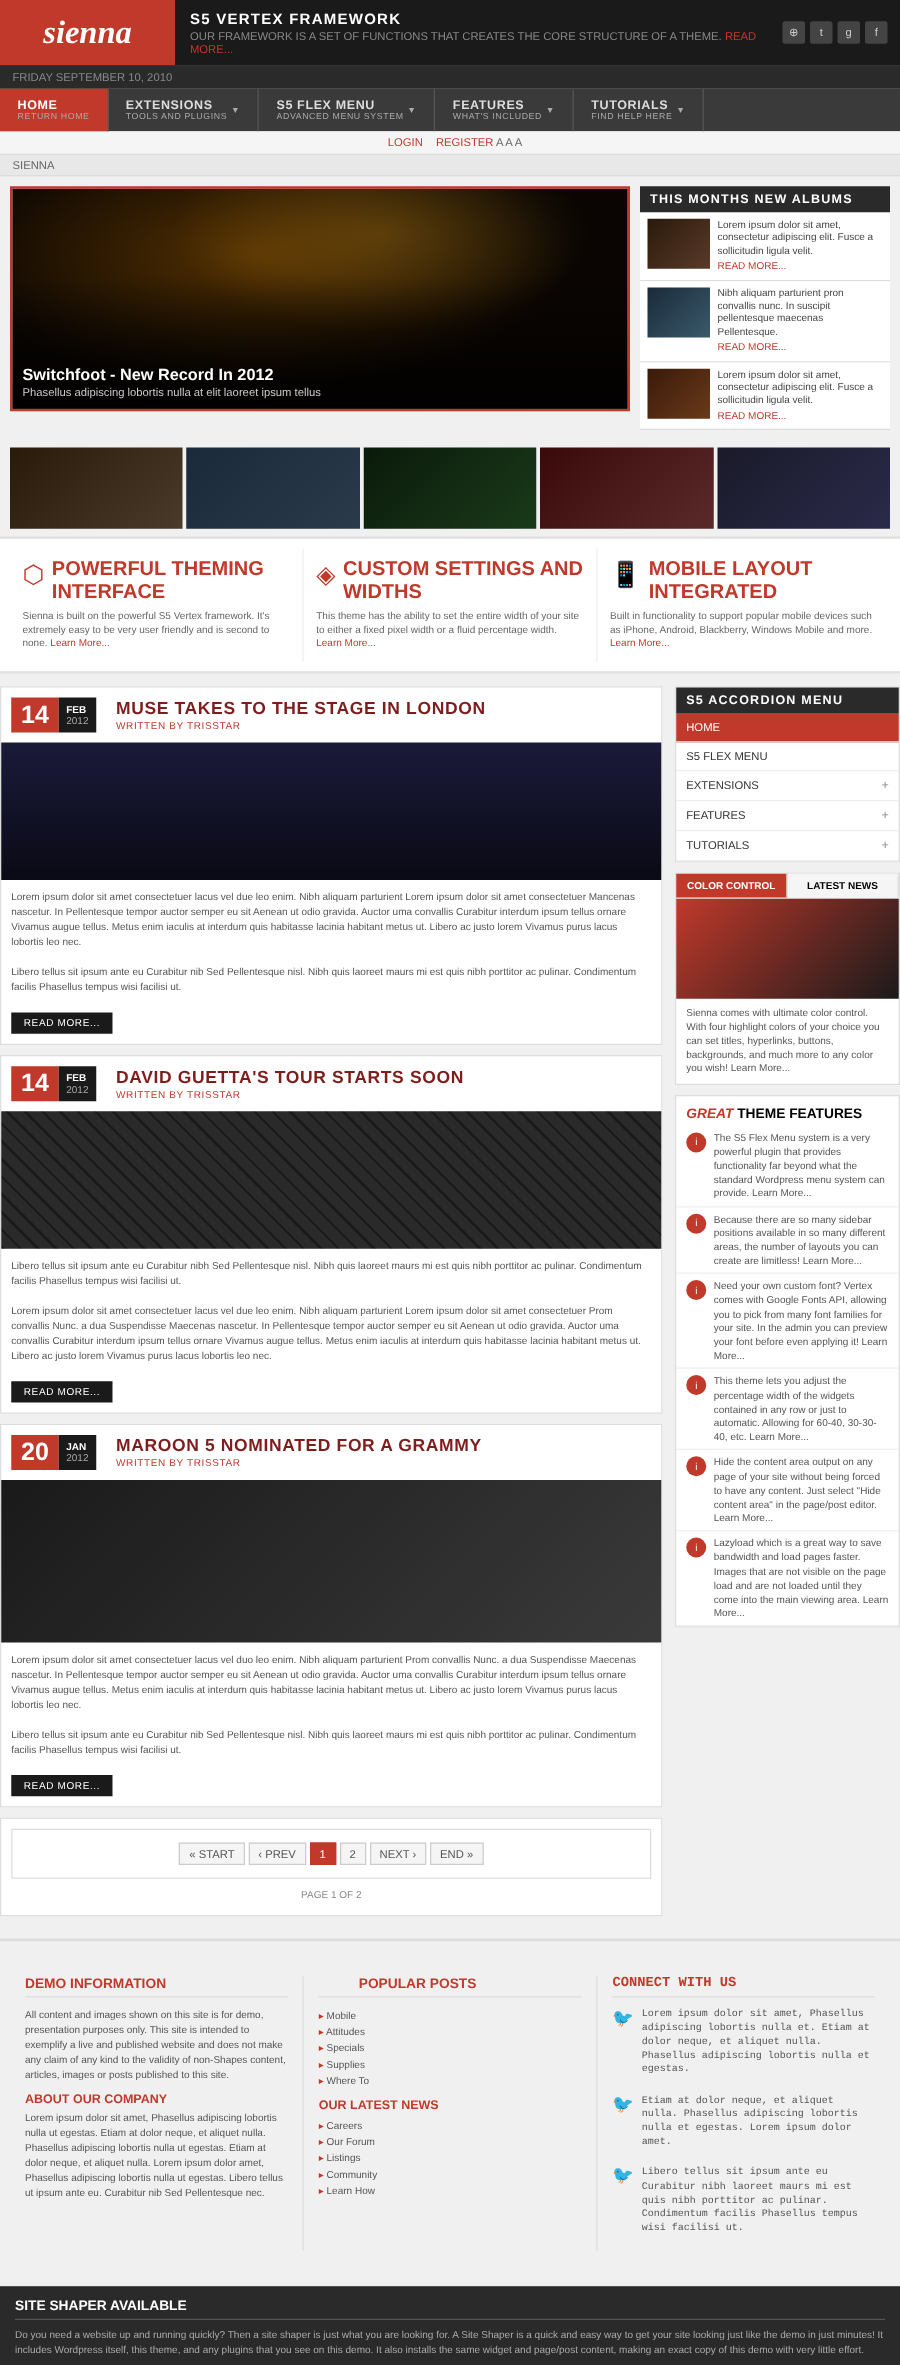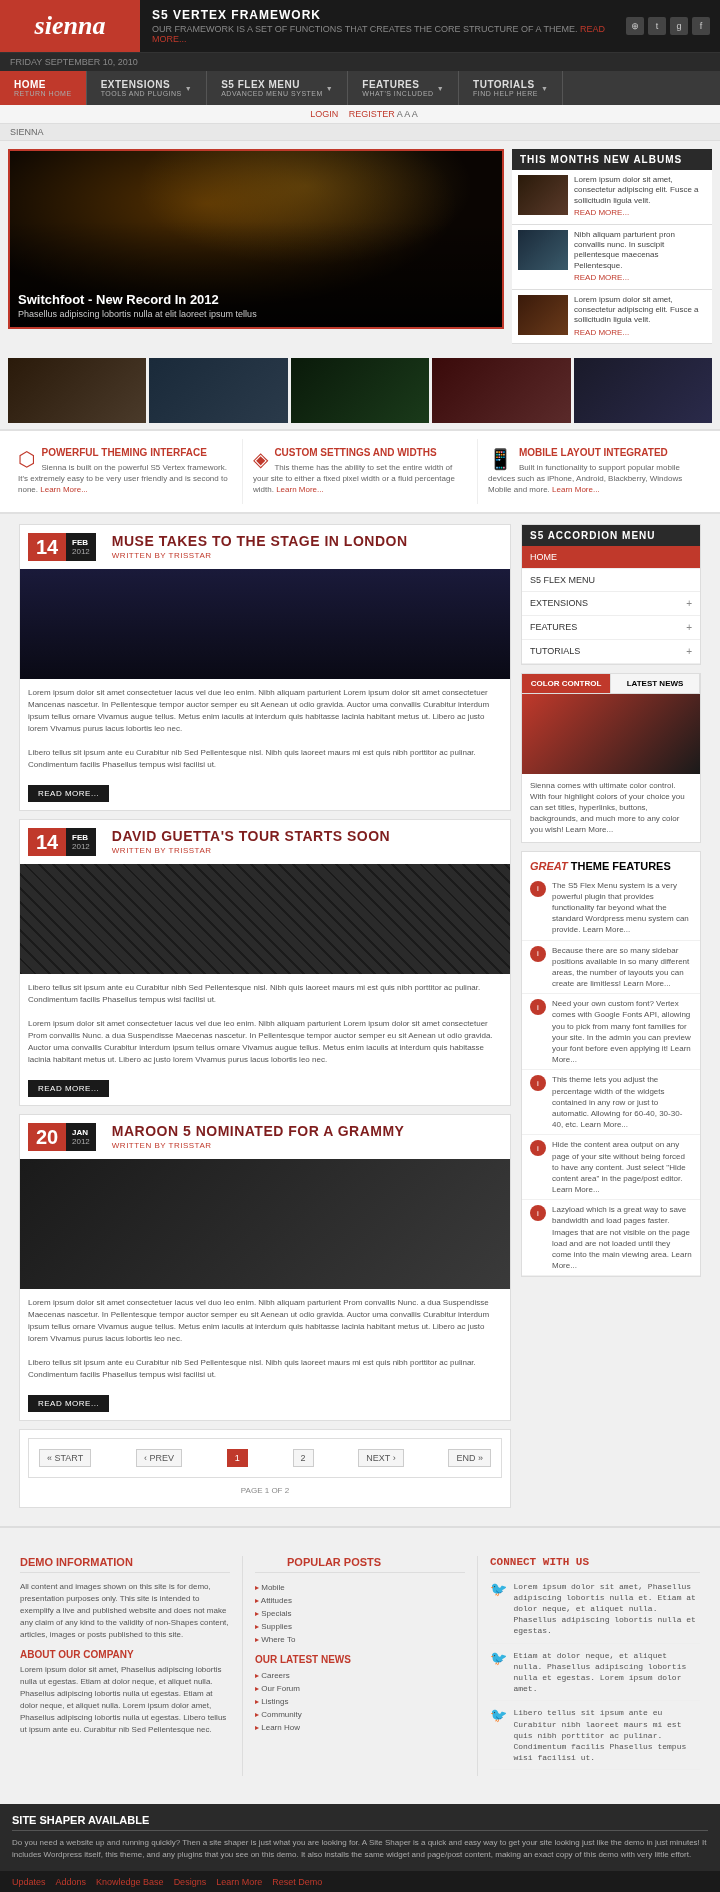--- a/index.html
+++ b/index.html
@@ -24,21 +24,21 @@
     .nav-item { padding: 0 14px; display: flex; align-items: center; color: #ddd; font-size: 10px; font-weight: bold; cursor: pointer; text-transform: uppercase; letter-spacing: 0.5px; border-right: 1px solid #555; position: relative; }
     .nav-item:first-child { background: #c0392b; color: white; }
     .nav-item .nav-subtitle { font-size: 7px; color: #aaa; font-weight: normal; display: block; text-transform: none; }
     .nav-item-inner { display: flex; flex-direction: column; }
     .nav-arrow { font-size: 7px; margin-left: 3px; color: #aaa; }
     
     
     .login-bar { background: #f5f5f5; padding: 4px 10px; text-align: center; font-size: 9px; color: #666; border-bottom: 1px solid #ddd; }
     .login-bar a { color: #c0392b; text-decoration: none; margin-left: 8px; }
     .breadcrumb-bar { background: #e8e8e8; padding: 3px 10px; font-size: 9px; color: #666; border-bottom: 1px solid #ddd; }
-    .content-area { display: flex; gap: 0; padding: 10px 19px; background: #f0f0f0; }
+    .content-area { display: flex; gap: 0; padding: 10px 0; background: #f0f0f0; }
     
     
     .main-col { flex: 1; min-width: 0; }
     .right-sidebar { width: 180px; flex-shrink: 0; margin-left: 10px; }
     
     
     .featured-section { display: flex; gap: 8px; padding: 8px; background: #f0f0f0; }
     .featured-main { flex: 1; position: relative; }
     .featured-img { width: 100%; height: 180px; background: linear-gradient(135deg, #1a1a1a 0%, #3a2a1a 50%, #1a1a1a 100%); position: relative; overflow: hidden; display: flex; align-items: flex-end; border: 2px solid #c0392b; }
     .featured-img-overlay { position: absolute; inset: 0; display: flex; flex-direction: column; justify-content: flex-end; padding: 8px; background: linear-gradient(to top, rgba(0,0,0,0.8) 0%, transparent 60%); }
@@ -61,21 +61,21 @@
     .thumb-1 { background: linear-gradient(135deg, #2a1a0a, #4a3a2a); }
     .thumb-2 { background: linear-gradient(135deg, #1a2a3a, #2a3a4a); }
     .thumb-3 { background: linear-gradient(135deg, #0a1a0a, #1a3a1a); }
     .thumb-4 { background: linear-gradient(135deg, #3a0a0a, #5a2a2a); }
     .thumb-5 { background: linear-gradient(135deg, #1a1a2a, #2a2a4a); }
     
     
     .feature-bars { display: flex; gap: 0; padding: 8px; background: white; border-top: 2px solid #e0e0e0; border-bottom: 2px solid #e0e0e0; }
     .feature-bar { flex: 1; padding: 8px 10px; border-right: 1px solid #eee; }
     .feature-bar:last-child { border-right: none; }
-    .feature-bar-title { font-size: 10px; font-weight: bold; color: #333; margin-bottom: 4px; }
+    .feature-bar-title { font-size: 16px; font-weight: bold; color: #333; margin-bottom: 4px; }
     .feature-bar-title span { color: #c0392b; }
     .feature-bar-icon { float: left; margin-right: 6px; font-size: 20px; color: #c0392b; }
     .feature-bar-text { font-size: 8px; color: #666; line-height: 1.4; }
     .feature-bar-link { color: #c0392b; text-decoration: none; font-size: 8px; }
     
     
     .article { background: white; margin-bottom: 8px; padding: 0; border: 1px solid #ddd; }
     .article-date-badge { display: flex; gap: 0; }
     .date-num { background: #c0392b; color: white; font-size: 20px; font-weight: bold; width: 38px; text-align: center; padding: 4px 0; line-height: 1; }
     .date-month-year { background: #1a1a1a; color: white; font-size: 8px; padding: 4px 6px; display: flex; flex-direction: column; justify-content: center; }
@@ -85,21 +85,21 @@
     .article-title { font-size: 14px; font-weight: bold; color: #7f1d1d; text-transform: uppercase; letter-spacing: 0.5px; margin-bottom: 2px; }
     .article-byline { font-size: 8px; color: #c0392b; text-transform: uppercase; letter-spacing: 0.5px; }
     .article-img { width: 100%; height: 120px; background: #333; margin-bottom: 8px; }
     .article-body { padding: 0 8px 8px; font-size: 8px; color: #555; line-height: 1.5; }
     .read-more-btn { display: inline-block; background: #1a1a1a; color: white; padding: 4px 10px; font-size: 8px; text-decoration: none; margin: 6px 8px 8px; text-transform: uppercase; letter-spacing: 0.5px; }
     .article-img-concert { background: linear-gradient(135deg, #0a0a1a, #2a2a4a); }
     .article-img-text { background: repeating-linear-gradient(45deg, #1a1a1a, #1a1a1a 2px, #2a2a2a 2px, #2a2a2a 10px); }
     .article-img-band { background: linear-gradient(135deg, #1a1a1a, #3a3a3a); }
     
     
-    .pagination { display: flex; align-items: center; justify-content: space-between; gap: 3px; padding: 10px; background: white; margin-bottom: 8px; border: 1px solid #ddd; }
+    .pagination { display: flex; align-items: center; justify-content: center; gap: 3px; padding: 10px; background: white; margin-bottom: 8px; border: 1px solid #ddd; }
     .page-btn { padding: 3px 7px; font-size: 9px; border: 1px solid #ccc; background: #f5f5f5; cursor: pointer; color: #555; }
     .page-btn.active { background: #c0392b; color: white; border-color: #c0392b; }
     
     
     .sidebar-widget { background: white; border: 1px solid #ddd; margin-bottom: 8px; }
     .sidebar-widget-title { background: #2a2a2a; color: white; padding: 5px 8px; font-size: 10px; font-weight: bold; text-transform: uppercase; letter-spacing: 1px; }
     .sidebar-menu-item { padding: 6px 8px; border-bottom: 1px solid #eee; font-size: 9px; color: #333; display: flex; justify-content: space-between; align-items: center; cursor: pointer; }
     .sidebar-menu-item.active { background: #c0392b; color: white; }
     .sidebar-menu-plus { color: #888; font-size: 10px; }
     

